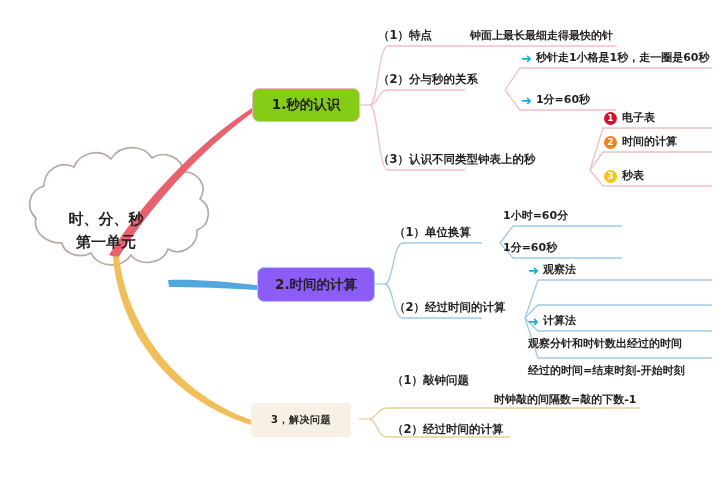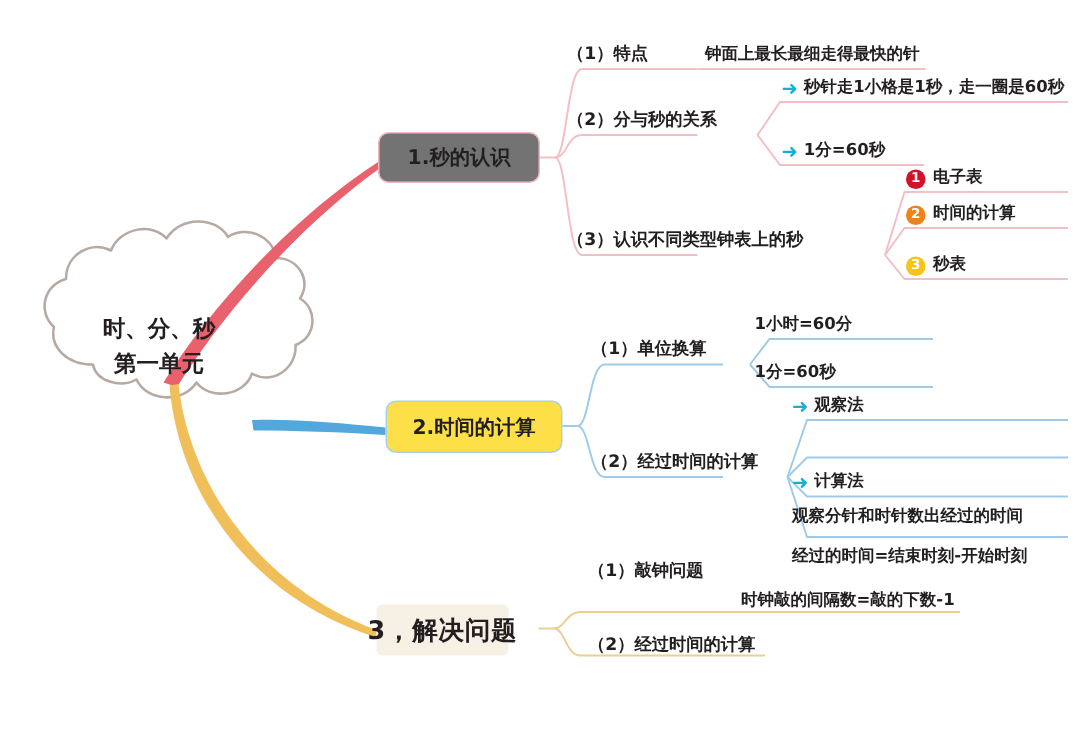--- a/index.html
+++ b/index.html
@@ -10,51 +10,51 @@
   #canvas{position:absolute;left:0;top:0;width:725px;height:500px;}
   #svg{position:absolute;left:0;top:0;}
 
   .node{
     position:absolute;box-sizing:border-box;
     display:flex;align-items:center;justify-content:center;
     font-weight:bold;color:#231f20;white-space:nowrap;
   }
   .node-1{
     left:252px;top:88px;width:108px;height:34px;
-    background:#737373;border:1.4px solid #f3b9c0;border-radius:7px;
+    background:#84cc16;border:1.4px solid #f3b9c0;border-radius:7px;
     font-size:13.5px;
   }
   .node-2{
     left:257px;top:267px;width:118px;height:35px;
-    background:#fde047;border:1.4px solid #a8cfeb;border-radius:7px;
+    background:#8b5cf6;border:1.4px solid #a8cfeb;border-radius:7px;
     font-size:13.5px;
   }
   .node-3{
-    left:251px;top:403px;width:88px;height:34px;
+    left:251px;top:403px;width:100px;height:34px;
     background:#f7f0e4;border:none;border-radius:4px;
-    font-size:17px;letter-spacing:.5px;
+    font-size:10px;letter-spacing:.5px;
   }
 
   .cloud-label{
     position:absolute;left:36px;top:208px;width:140px;
     text-align:center;font-size:15px;font-weight:bold;color:#231f20;
     line-height:1.55;
   }
 
   
   .sub{
     position:absolute;white-space:nowrap;
     font-size:11.5px;font-weight:bold;color:#231f20;
   }
 
   
   .leaf{
     position:absolute;white-space:nowrap;
     font-size:11px;font-weight:bold;color:#231f20;
-    display:flex;align-items:flex-end;
+    display:flex;align-items:center;
   }
   .leaf .txt{display:inline-block;line-height:1.25;}
 
   .arrow{
     display:inline-block;margin-right:4px;position:relative;top:1px;
     color:#13b0d5;font-size:13px;font-weight:bold;line-height:1;
   }
   .badge{
     display:inline-flex;align-items:center;justify-content:center;
     width:13px;height:13px;border-radius:50%;

